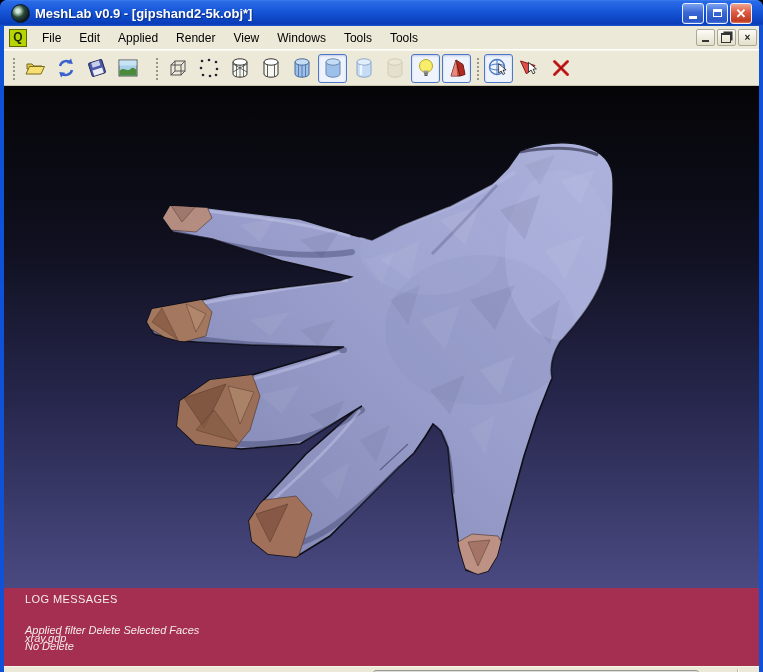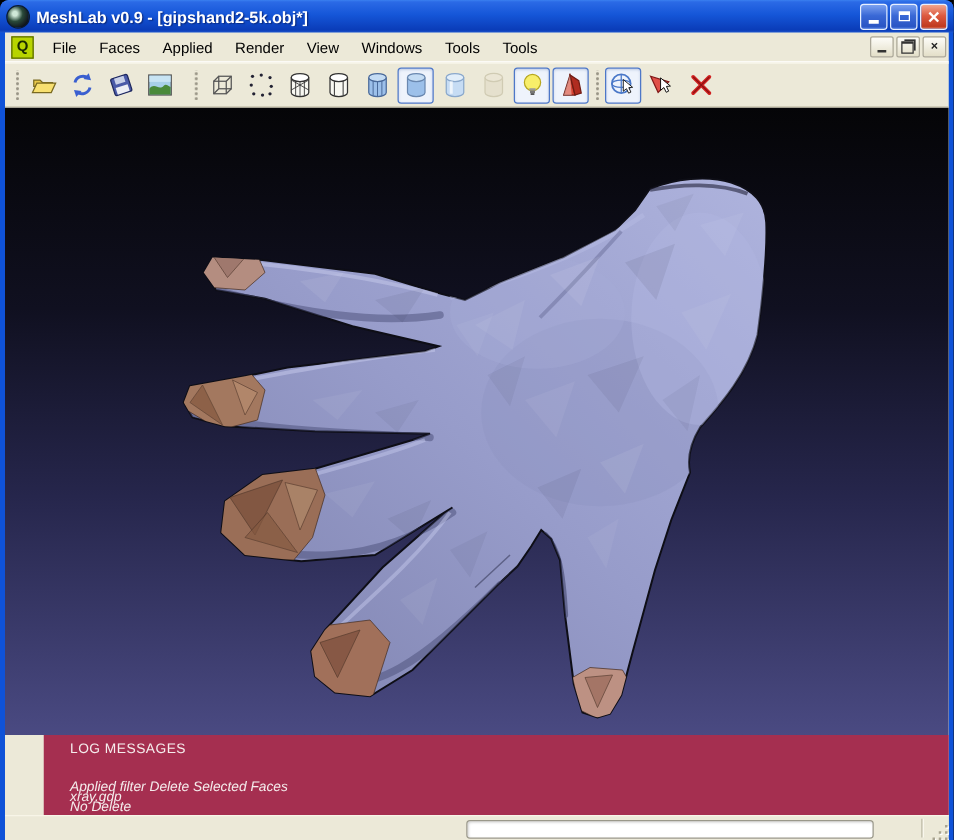--- a/index.html
+++ b/index.html
@@ -4,21 +4,21 @@
 <style>
   html,body{margin:0;padding:0;background:#000;}
   body{width:763px;height:672px;overflow:hidden;font-family:"Liberation Sans",sans-serif;
        -webkit-font-smoothing:none;}
   .window{position:relative;width:763px;height:672px;background:var(--frame-blue,#0f52d8);
           border-radius:7px 7px 0 0;overflow:hidden;}
   
   .titlebar{position:absolute;left:0;top:0;right:0;height:26px;
      background:linear-gradient(180deg,var(--titlebar-top,#3a80f0) 0%,#2b6ae6 6%,
                 var(--titlebar-mid,#1556d8) 45%,var(--titlebar-bottom,#0a3cb8) 92%,#1d55cc 100%);
-     display:flex;align-items:center;padding:0 5px;box-sizing:border-box;}
+     display:flex;align-items:center;padding:0 11px;box-sizing:border-box;}
   .app-icon{width:17px;height:17px;border-radius:50%;
      background:radial-gradient(circle at 35% 35%,#cfe8d8 0 12%,#2a4a3a 40%,#10141c 75%);
      border:1px solid #0a1a30;margin-right:5px;flex:none;}
   .title-text{color:#fff;font-size:13px;font-weight:bold;text-shadow:1px 1px 1px #0a2a80;
      flex:1;white-space:nowrap;overflow:hidden;}
   .tb-btn{width:22px;height:21px;margin-left:2px;border-radius:3px;flex:none;
      border:1px solid #e8f0ff;display:flex;align-items:center;justify-content:center;
      color:#fff;font-size:11px;font-weight:bold;box-sizing:border-box;
      background:linear-gradient(180deg,#7ba1f0,#3968d6 45%,#2a55c4 90%,#4a79e0);}
   .tb-btn.close{background:linear-gradient(180deg,#f0a58e,#dd5a40 45%,#c03a20 90%,#e07a5a);}
@@ -51,22 +51,22 @@
   .tool-btn{width:29px;height:29px;border:1px solid rgba(0,0,0,0);border-radius:3px;margin:0 1px;
      display:flex;align-items:center;justify-content:center;flex:none;box-sizing:border-box;}
   .tool-btn.pressed{border:1px solid var(--pressed-border,#4d77c8);
      background:var(--pressed-bg,#eef3fc);box-shadow:inset 0 1px 2px rgba(60,90,160,.25);}
   .tool-btn.disabled{opacity:.45;}
   .tool-btn svg{display:block;}
   
   .viewport{height:502px;flex:none;position:relative;cursor:crosshair;}
   .viewport svg{display:block;}
   
-  .logpanel{height:64px;flex:none;position:relative;background:var(--log-bg,#a52f50);
-     color:var(--log-text,#f5ecec);font-size:11px;overflow:hidden;margin-left:31px;}
+  .logpanel{height:78px;flex:none;position:relative;background:var(--log-bg,#a52f50);
+     color:var(--log-text,#f5ecec);font-size:11px;overflow:hidden;}
   .log-col{position:absolute;top:0;}
   .panel-title{font-size:11px;letter-spacing:.4px;}
   .tight{line-height:8px;font-style:italic;}
   .tight div{white-space:pre;}
   
   .statusbar{height:20px;flex:none;position:relative;background:var(--chrome,#ece9d8);
      border-top:1px solid #f8f5e8;}
   .trough{position:absolute;left:369px;top:3px;width:324px;height:13px;background:#fff;
      border:1px solid #9a988a;border-radius:3px;box-shadow:inset 1px 1px 2px rgba(0,0,0,.18);}
   .st-sep{position:absolute;left:733px;top:2px;width:1px;height:15px;background:#bdbaa6;
@@ -91,21 +91,21 @@
     <div class="tb-btn close">
         <span class="glyph-x">✕</span>
       </div>
   </div>
 
   <div class="client">
 
     <div class="menubar">
       <div class="q-logo">Q</div>
       <div class="menu-item">File</div>
-      <div class="menu-item">Faces</div>
+      <div class="menu-item">Edit</div>
       <div class="menu-item">Applied</div>
       <div class="menu-item">Render</div>
       <div class="menu-item">View</div>
       <div class="menu-item">Windows</div>
       <div class="menu-item">Tools</div>
       <div class="menu-item">Tools</div>
       <div class="spacer"></div>
       <div class="mdi-btn">
           <div class="mdi-min"></div>
         </div>

